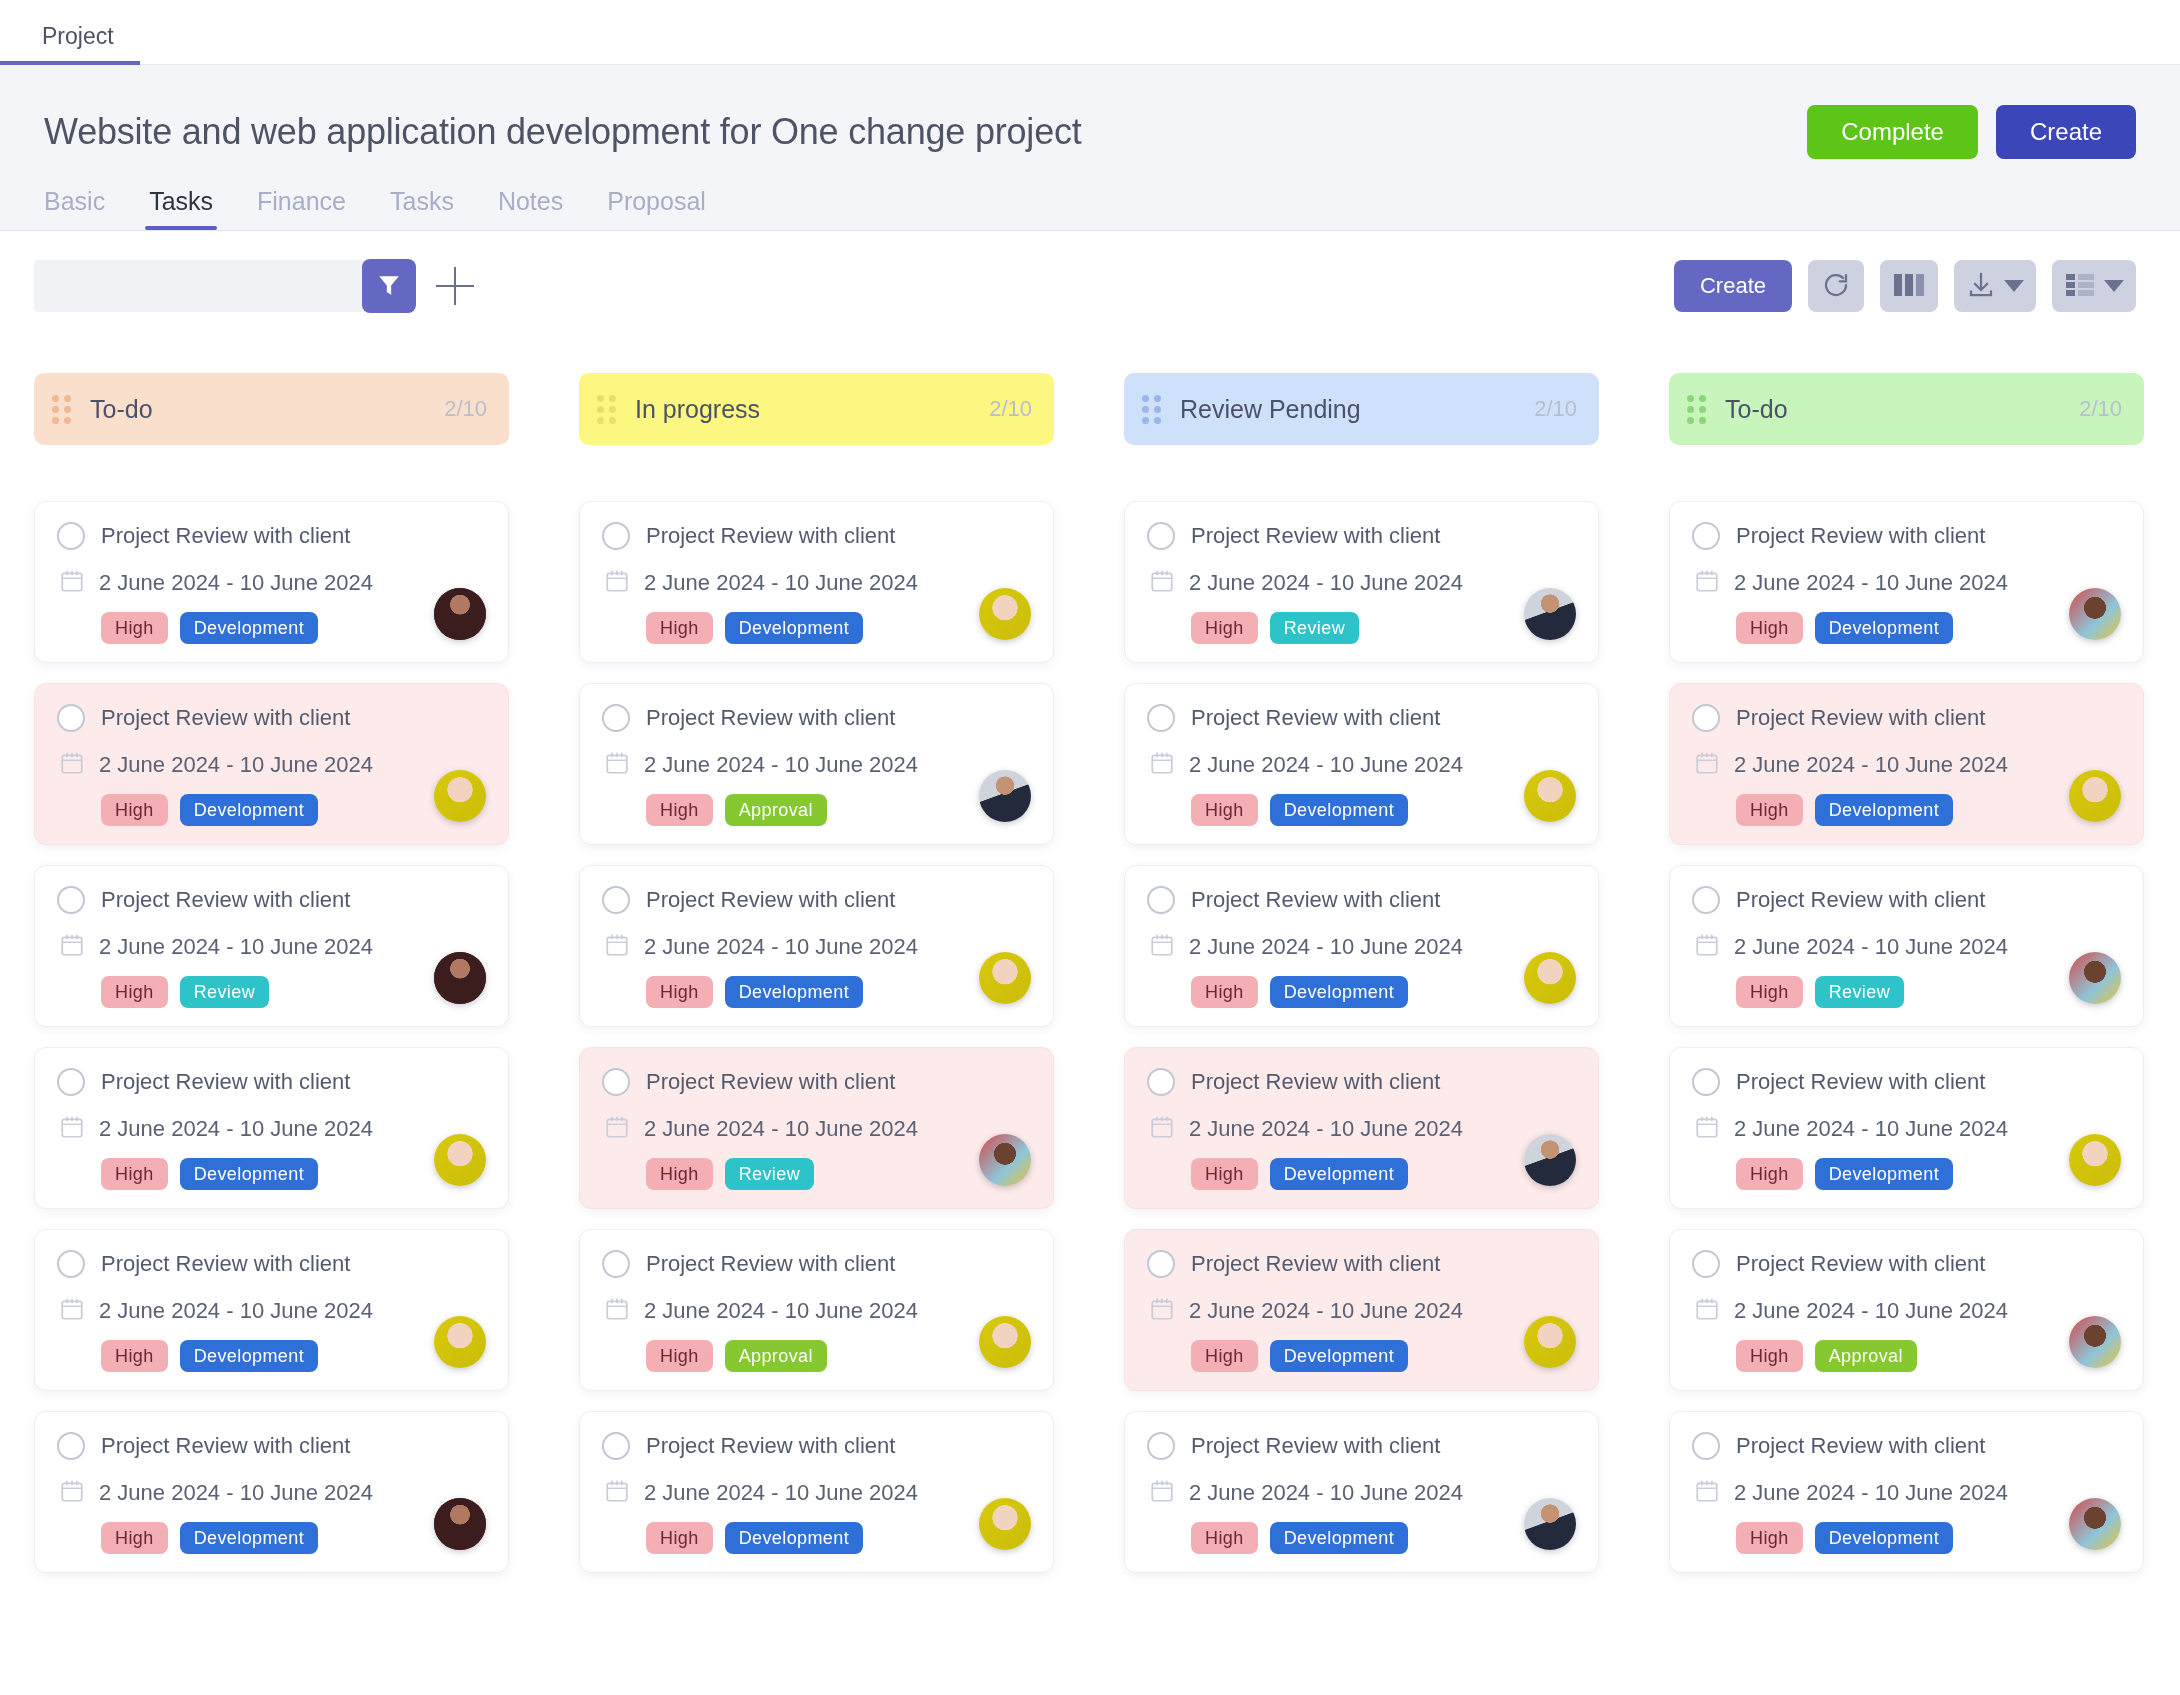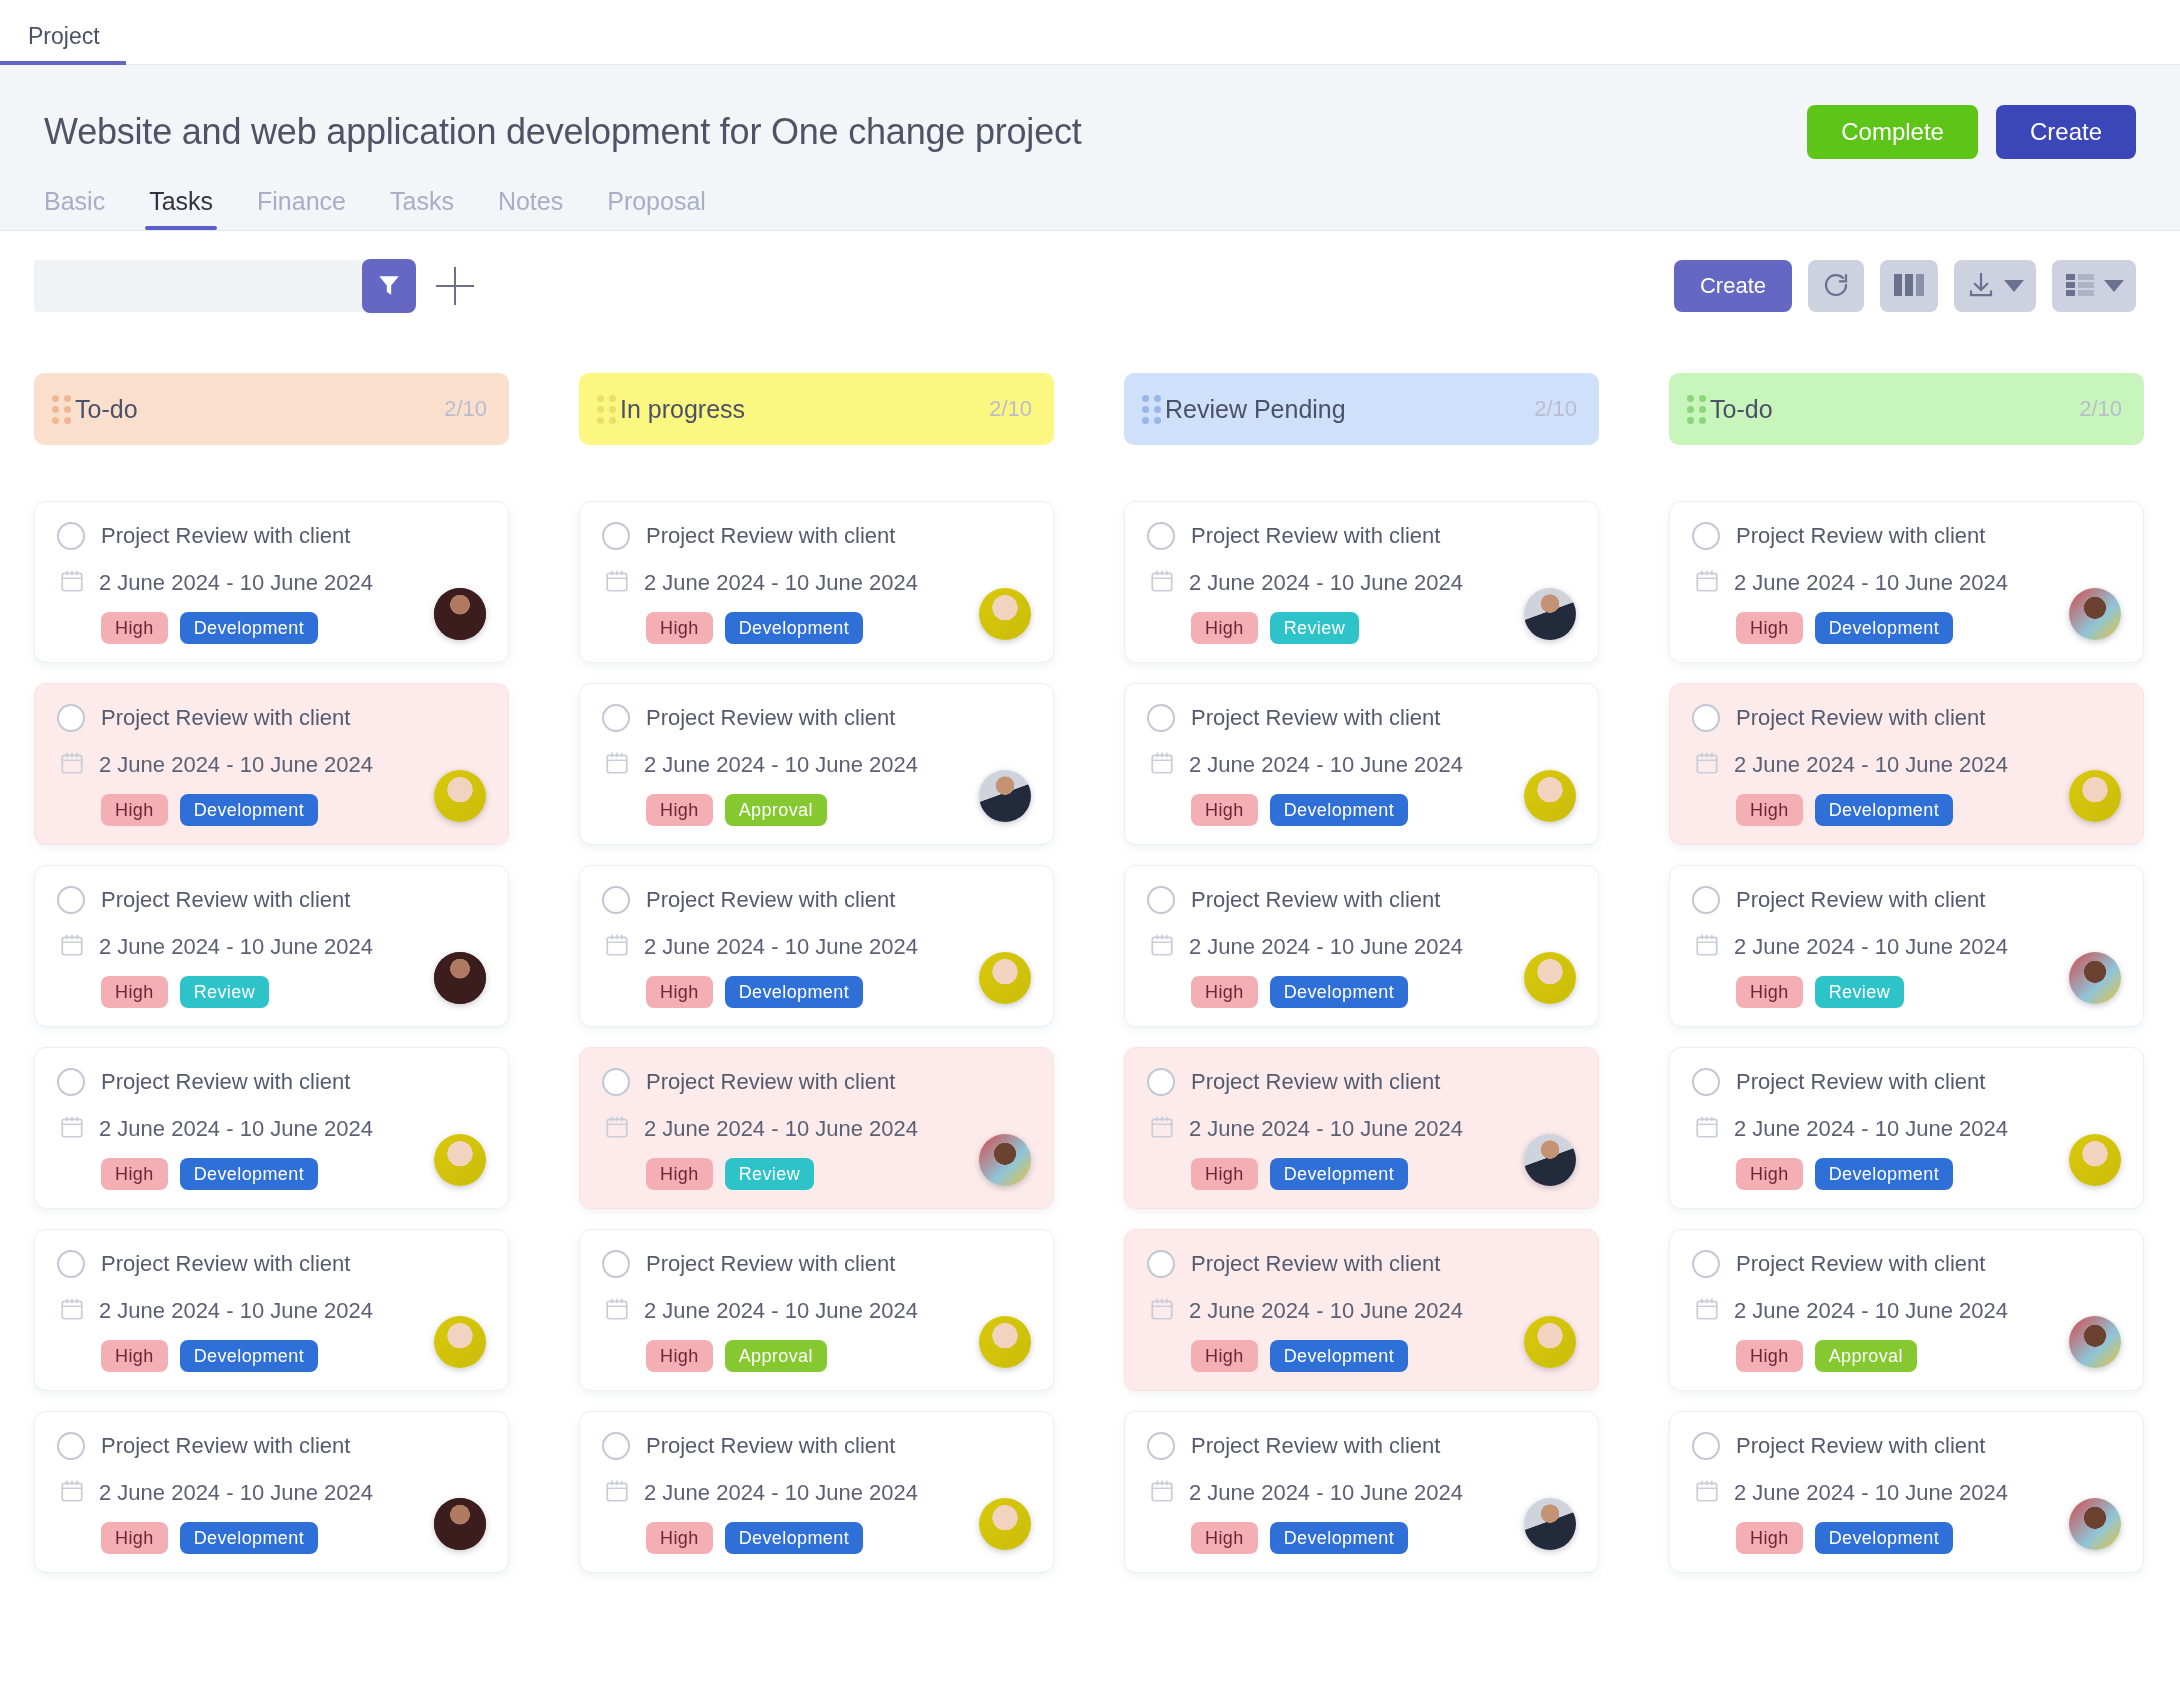--- a/index.html
+++ b/index.html
@@ -15,21 +15,21 @@
   
   .topbar {
     height: 65px;
     background: #ffffff;
     display: flex;
     align-items: flex-end;
     border-bottom: 1px solid #e6e8ee;
     position: relative;
   }
   .topbar-tab {
-    padding: 0 26px 16px 28px;
+    padding: 0 26px 16px 42px;
     font-size: 23px;
     color: #4b5166;
     line-height: 1;
     position: relative;
   }
   .topbar-tab::after {
     content: "";
     position: absolute;
     left: 0; right: 0; bottom: -1px;
     height: 4px;
@@ -191,21 +191,21 @@
     padding: 0 36px 0 34px;
     flex: none;
   }
 
   .col-header {
     height: 72px;
     border-radius: 10px;
     display: flex;
     align-items: center;
     padding: 0 22px 0 18px;
-    gap: 4px;
+    gap: 19px;
   }
   .drag-dots {
     display: grid;
     grid-template-columns: repeat(2, 7px);
     grid-template-rows: repeat(3, 7px);
     gap: 4px 5px;
     flex: none;
   }
   .drag-dots i { display: block; width: 7px; height: 7px; border-radius: 50%; }
   .col-title { font-size: 25px; color: #4b5166; flex: 1; }

